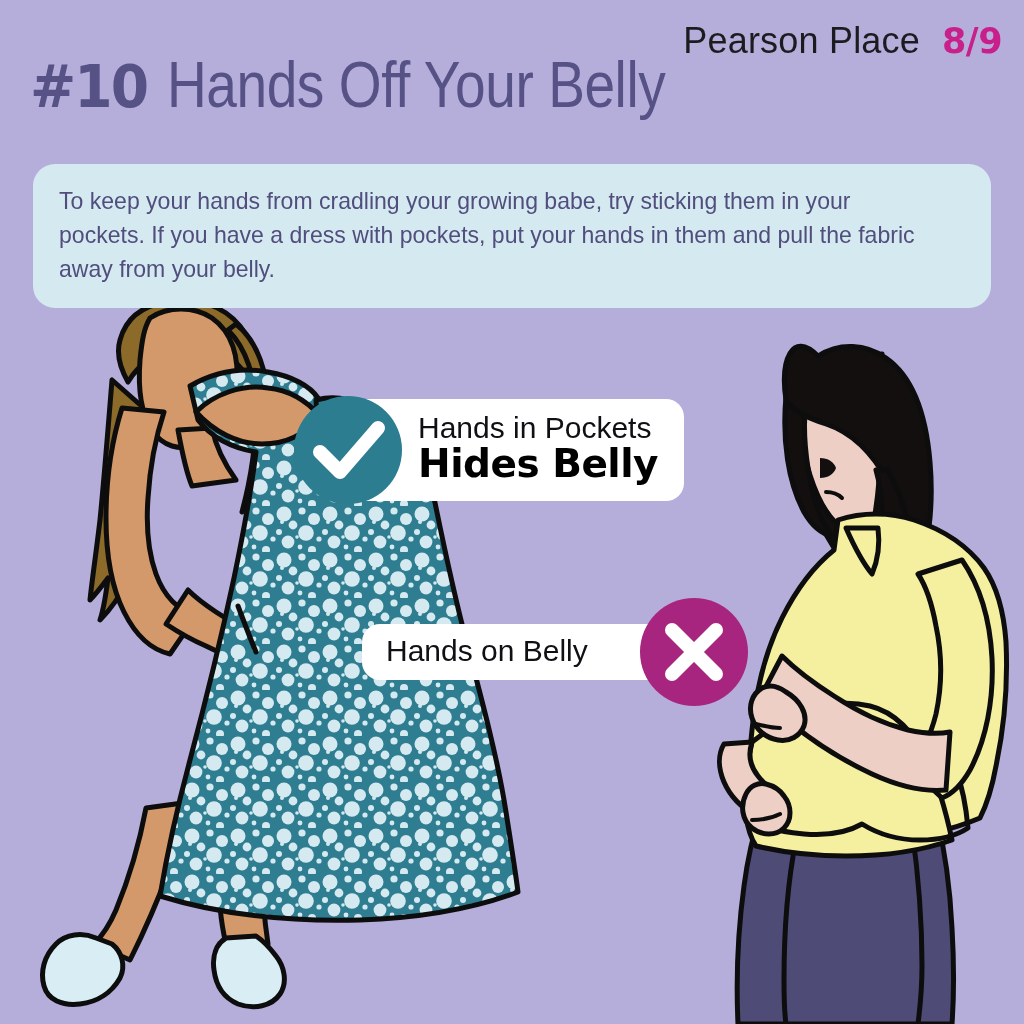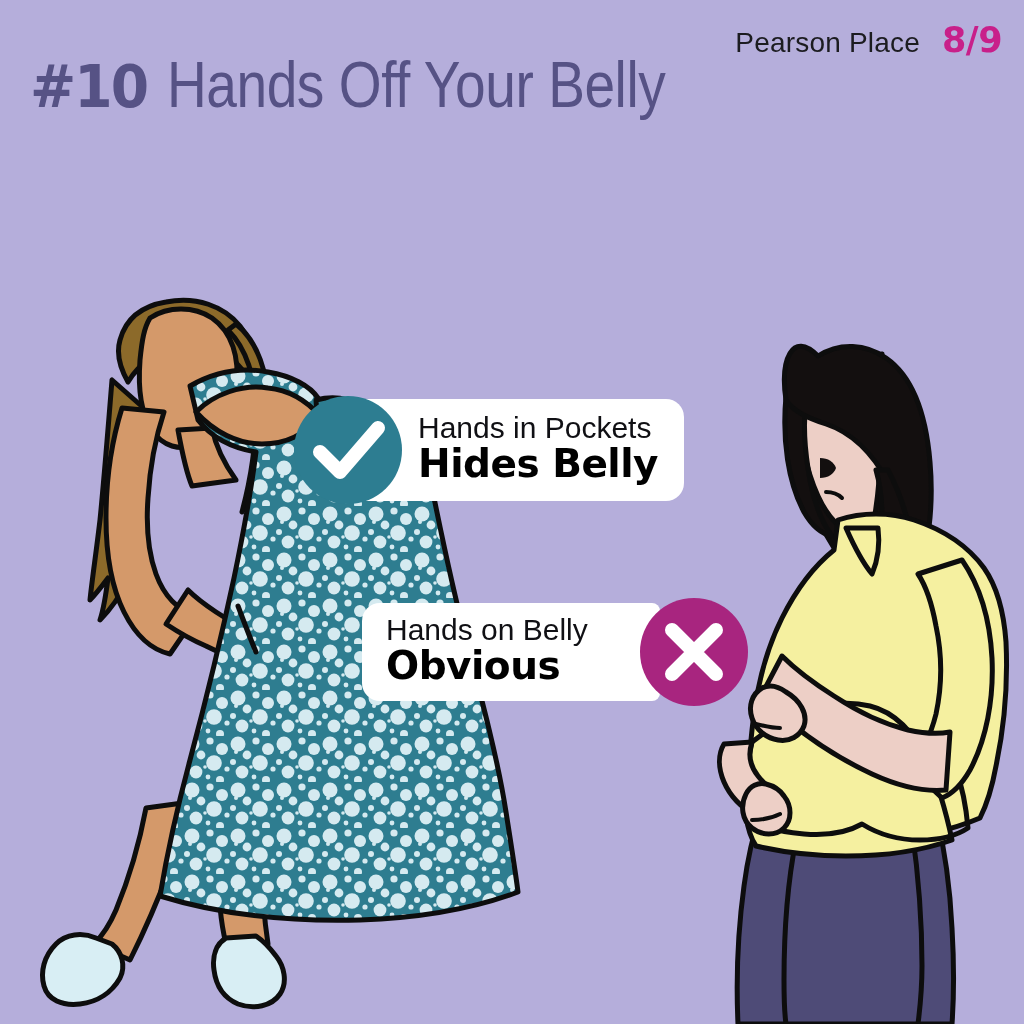--- a/index.html
+++ b/index.html
@@ -20,21 +20,21 @@
   #brand-row {
     position: absolute;
     top: 20px;
     right: 22px;
     display: flex;
     align-items: baseline;
     gap: 22px;
   }
   #brand-name {
     font-family: "Liberation Sans", sans-serif;
-    font-size: 28px;
+    font-size: 36px;
     font-weight: 400;
     color: #1c1c20;
     letter-spacing: 0.2px;
     white-space: nowrap;
   }
   #page-counter {
     font-family: "DejaVu Sans", sans-serif;
     font-size: 35px;
     font-weight: 700;
     color: #c81f8a;
@@ -333,37 +333,39 @@
   <div id="brand-row">
     <span id="brand-name">Pearson Place</span>
     <span id="page-counter">8/9</span>
   </div>
 
   <div id="title-row">
     <span id="title-number">#10</span>
     <span id="title-text">Hands Off Your Belly</span>
   </div>
 
+  <div id="description-box">
+    <div id="description-text">To keep your hands from cradling your growing babe, try sticking them in your pockets. If you have a dress with pockets, put your hands in them and pull the fabric away from your belly.</div>
+  </div>
 
   <div class="badge" id="badge-good">
     <div class="badge-circle" id="circle-check">
       <svg width="108" height="108" viewBox="0 0 108 108" xmlns="http://www.w3.org/2000/svg">
         <path d="M26 56 L46 76 L84 32" fill="none" stroke="#ffffff" stroke-width="14" stroke-linecap="round" stroke-linejoin="round"></path>
       </svg>
     </div>
     <div class="badge-pill">
       <div class="badge-line1">Hands in Pockets</div>
       <div class="badge-line2">Hides Belly</div>
     </div>
   </div>
 
   <div class="badge" id="badge-bad">
     <div class="badge-pill">
       <div class="badge-line1">Hands on Belly</div>
-      <div class="badge-line2">Obvious</div>
     </div>
     <div class="badge-circle" id="circle-cross">
       <svg width="108" height="108" viewBox="0 0 108 108" xmlns="http://www.w3.org/2000/svg">
         <path d="M32 32 L76 76 M76 32 L32 76" fill="none" stroke="#ffffff" stroke-width="14" stroke-linecap="round"></path>
       </svg>
     </div>
   </div>
 
 </div>
 

